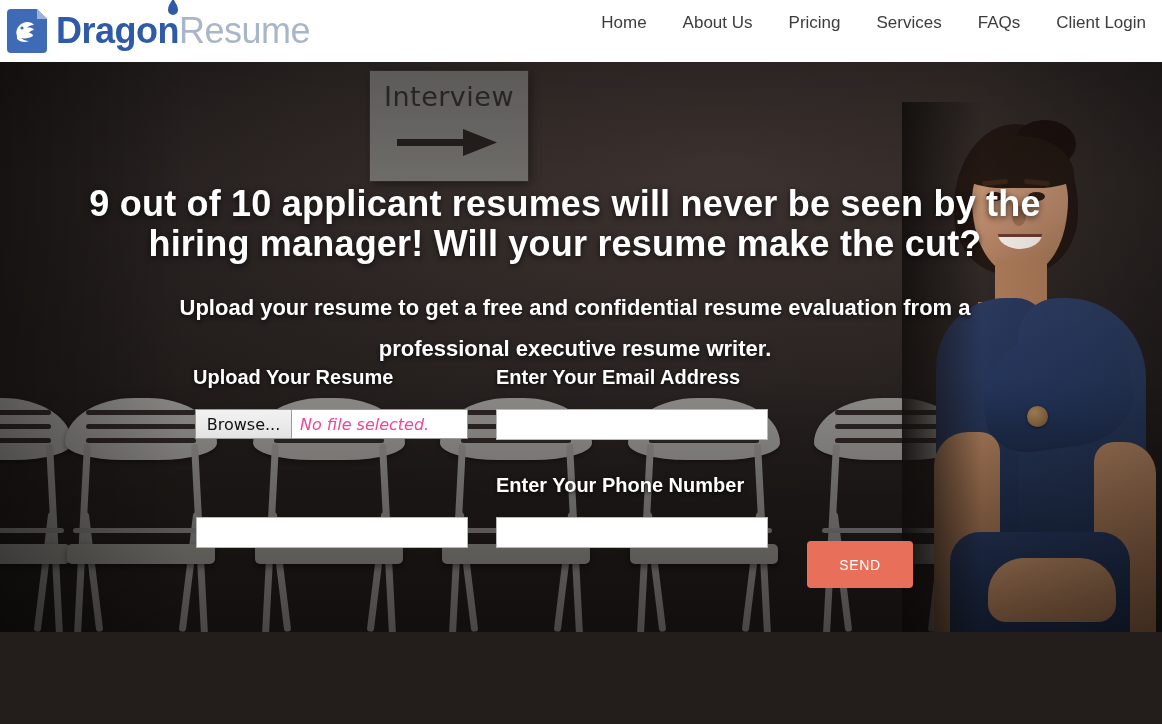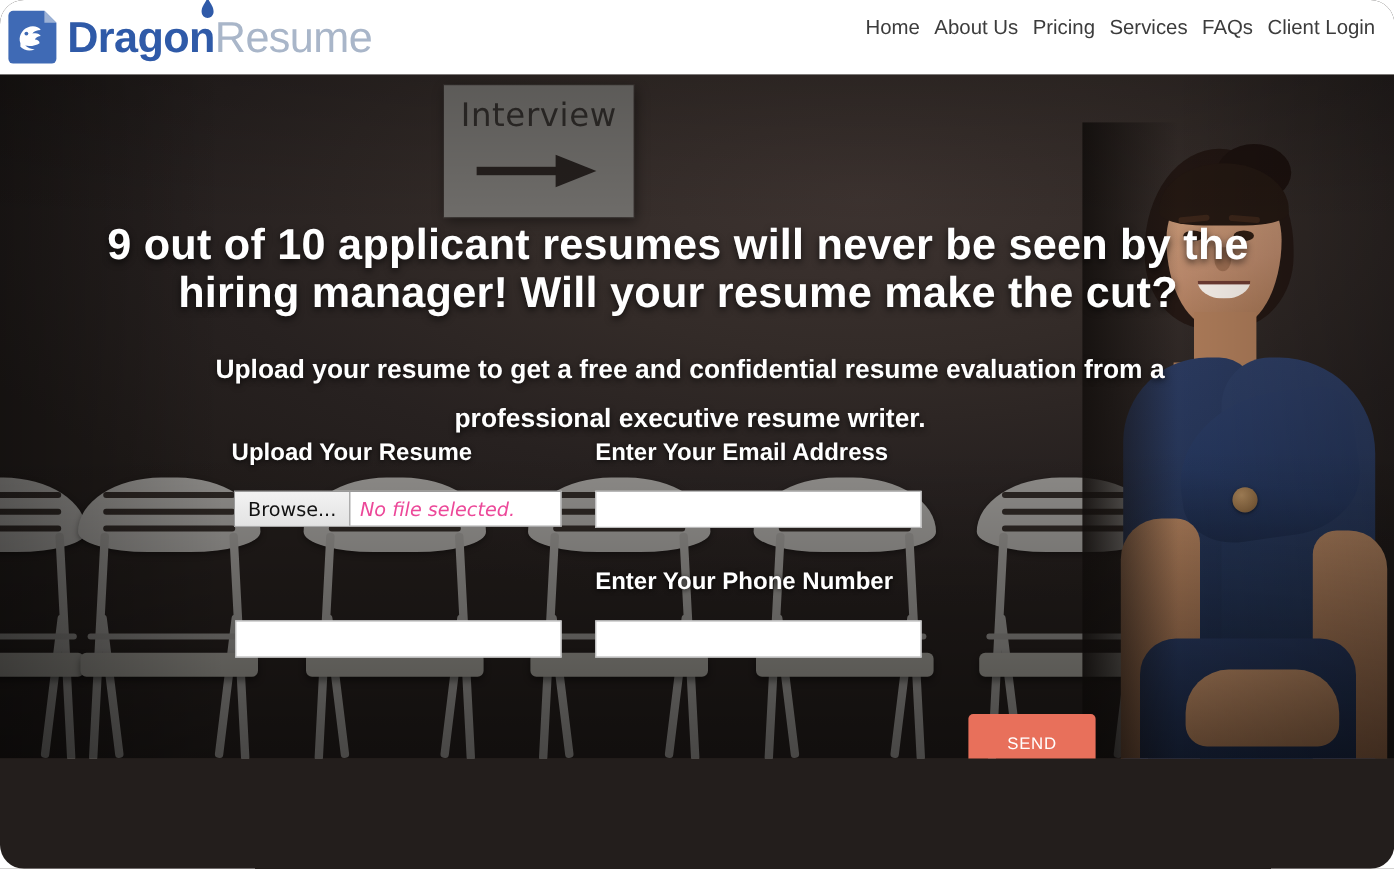--- a/index.html
+++ b/index.html
@@ -10,21 +10,20 @@
     overflow: hidden;
     font-family: "Liberation Sans", sans-serif;
   }
 
   #page {
     position: relative;
     width: 1162px;
     height: 724px;
     background: #231e1c;
     overflow: hidden;
-    border-radius: 20px;
   }
 
   
   .header {
     position: absolute;
     left: 0; top: 0;
     width: 1162px; height: 62px;
     background: #ffffff;
     display: flex;
     align-items: center;
@@ -57,21 +56,21 @@
     position: absolute;
     width: 14px; height: 22px;
   }
 
   .nav {
     position: absolute;
     right: 16px; top: 0;
     height: 45px;
     display: flex;
     align-items: center;
-    gap: 12px;
+    gap: 36px;
   }
   .nav a {
     color: #3c3c3c;
     font-size: 17px;
     text-decoration: none;
     white-space: nowrap;
     font-family: "Liberation Sans", sans-serif;
   }
 
   
@@ -407,21 +406,21 @@
     padding-left: 8px;
     font-size: 16px;
     font-style: italic;
     color: #ec4899;
     font-family: "DejaVu Sans", sans-serif;
     white-space: nowrap;
   }
 
   .btn-send {
     position: absolute;
-    left: 807px; top: 533px;
+    left: 807px; top: 479px;
     width: 106px; height: 47px;
     background: #e8705b;
     border: none;
     border-radius: 4px;
     color: #ffffff;
     font-size: 14px;
     letter-spacing: 0.6px;
     font-family: "Liberation Sans", sans-serif;
     cursor: pointer;
   }

